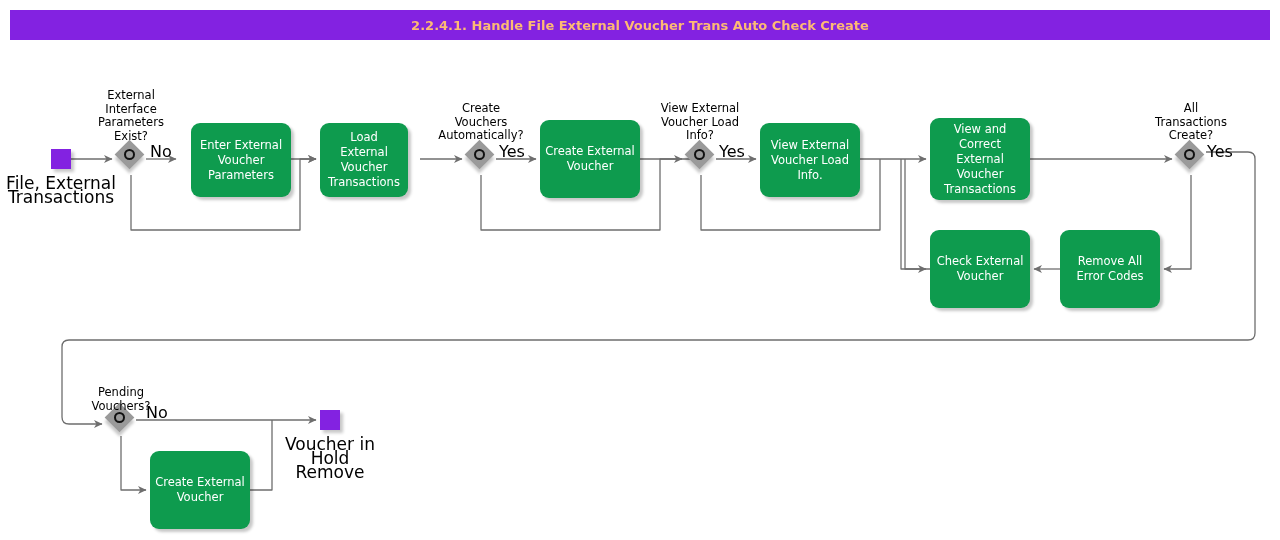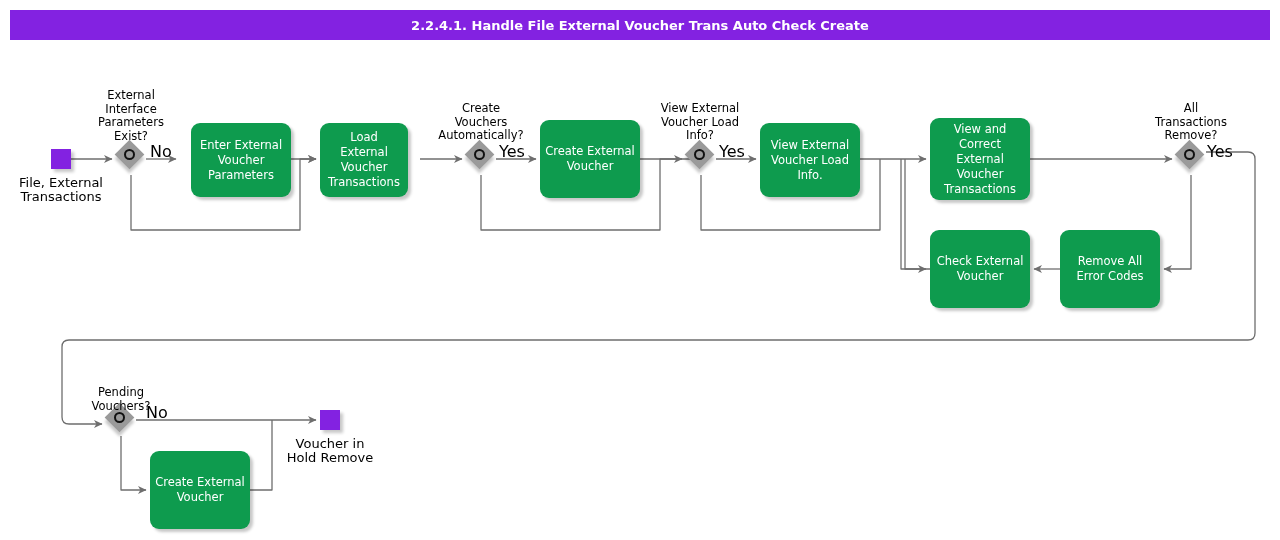--- a/index.html
+++ b/index.html
@@ -21,21 +21,21 @@
     left: 10px;
     top: 10px;
     width: 1260px;
     height: 30px;
     background: #8322E1;
     display: flex;
     align-items: center;
     justify-content: center;
   }
   #title-bar .title-text {
-    color: #ffffff;
+    color: #fdba74;
     font-size: 13px;
     font-weight: bold;
     font-family: "DejaVu Sans", sans-serif;
     letter-spacing: 0px;
     white-space: nowrap;
   }
 
   
   #flow-canvas {
     position: absolute;
@@ -69,21 +69,21 @@
   
   .terminator {
     position: absolute;
     width: 20px;
     height: 20px;
     background: #8322E1;
     box-shadow: 3px 3px 3px rgba(0,0,0,0.22);
   }
   .terminator-label {
     position: absolute;
-    font-size: 13px;
+    font-size: 17px;
     line-height: 14px;
     color: #000000;
     text-align: center;
     white-space: pre-line;
     font-family: "DejaVu Sans", sans-serif;
   }
 
   
   .decision {
     position: absolute;
@@ -223,21 +223,21 @@
 Voucher Load
 Info?</div>
 <div class="branch-label" style="left:719px; top:145px;">Yes</div>
 
 <div class="decision" style="left:1176px; top:141px;">
   <div class="dia-shape"></div>
   <div class="dia-ring"></div>
 </div>
 <div class="decision-question" style="left:1130px; top:102px; width:122px;">All
 Transactions
-Remove?</div>
+Create?</div>
 <div class="branch-label" style="left:1207px; top:145px;">Yes</div>
 
 <div class="decision" style="left:106px; top:404px;">
   <div class="dia-shape"></div>
   <div class="dia-ring"></div>
 </div>
 <div class="decision-question" style="left:62px; top:378px; width:118px;margin-top:8px;">Pending
 Vouchers?</div>
 <div class="branch-label" style="left:146px; top:406px;">No</div>
 

